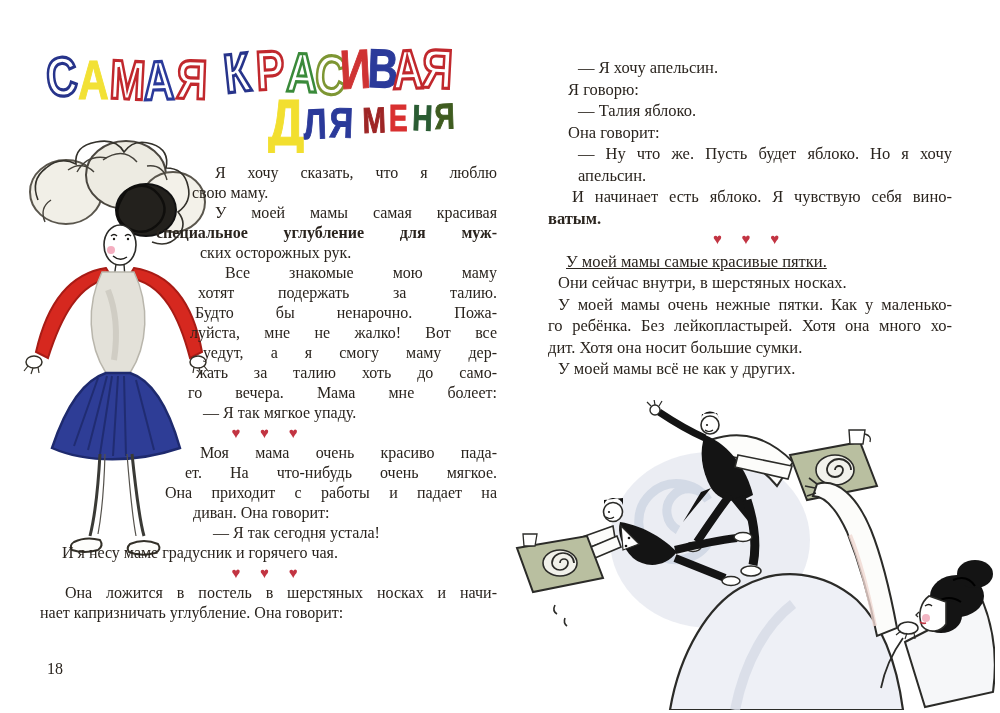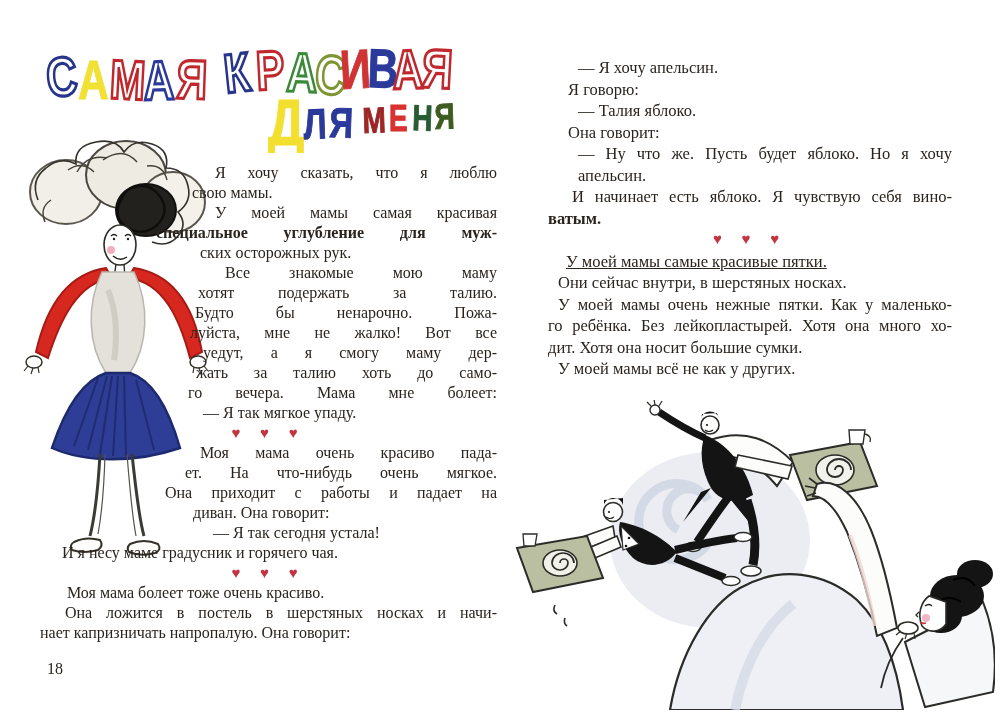--- a/index.html
+++ b/index.html
@@ -98,43 +98,42 @@
         <path d="M97,324 C96,360 93,388 90,404 M119,324 C122,362 125,390 128,406" fill="none" stroke="#55524c" stroke-width="1.2"></path>
       </g>
       <g>
         <path d="M66,412 q12,-6 26,-2 q4,6 -2,10 q-14,4 -26,0 q-3,-5 2,-8 Z" fill="#fdfdfb" stroke="#333028" stroke-width="2"></path>
         <path d="M122,414 q14,-6 28,0 q4,6 -3,9 q-14,4 -26,-1 q-3,-4 1,-8 Z" fill="#fdfdfb" stroke="#333028" stroke-width="2"></path>
       </g>
     </svg>
 
     <div id="left-text" class="textcol">
         <div class="line j" style="margin-left: 175px;">Я хочу сказать, что я люблю</div>
-        <div class="line" style="margin-left: 152px;">свою мамы.</div>
+        <div class="line" style="margin-left: 152px;">свою маму.</div>
         <div class="line j" style="margin-left: 175px;">У моей мамы самая красивая</div>
         <div class="line j" style="margin-left: 116px; font-weight: bold;">специальное углубление для муж-</div>
         <div class="line" style="margin-left: 160px;">ских осторожных рук.</div>
         <div class="line j" style="margin-left: 185px;">Все знакомые мою маму</div>
         <div class="line j" style="margin-left: 158px;">хотят подержать за талию.</div>
         <div class="line j" style="margin-left: 155px;">Будто бы ненарочно. Пожа-</div>
         <div class="line j" style="margin-left: 150px;">луйста, мне не жалко! Вот все</div>
         <div class="line j" style="margin-left: 163px;">уедут, а я смогу маму дер-</div>
         <div class="line j" style="margin-left: 156px;">жать за талию хоть до само-</div>
         <div class="line j" style="margin-left: 148px;">го вечера. Мама мне болеет:</div>
         <div class="line" style="margin-left: 163px;">— Я так мягкое упаду.</div>
         <div class="hearts">♥ ♥ ♥</div>
         <div class="line j" style="margin-left: 160px;">Моя мама очень красиво пада-</div>
         <div class="line j" style="margin-left: 145px;">ет. На что-нибудь очень мягкое.</div>
         <div class="line j" style="margin-left: 125px;">Она приходит с работы и падает на</div>
         <div class="line" style="margin-left: 153px;">диван. Она говорит:</div>
         <div class="line" style="margin-left: 173px;">— Я так сегодня устала!</div>
         <div class="line" style="margin-left: 22px;">И я несу маме градусник и горячего чая.</div>
         <div class="hearts">♥ ♥ ♥</div>
-        <div class="line" style="margin-left: 27px;">Моя мама болеет тоже очень красиво.</div>
         <div class="line j" style="margin-left: 25px;">Она ложится в постель в шерстяных носках и начи-</div>
-        <div class="line" style="margin-left: 0px;">нает капризничать напропалую. Она говорит:</div>
+        <div class="line" style="margin-left: 0px;">нает капризничать углубление. Она говорит:</div>
       </div>
 
     <div class="pagenum">18</div>
   </section>
 
   <section class="page right">
 
     <div id="right-text" class="textcol">
         <div class="line" style="margin-left: 30px;">— Я хочу апельсин.</div>
         <div class="line" style="margin-left: 20px;">Я говорю:</div>

